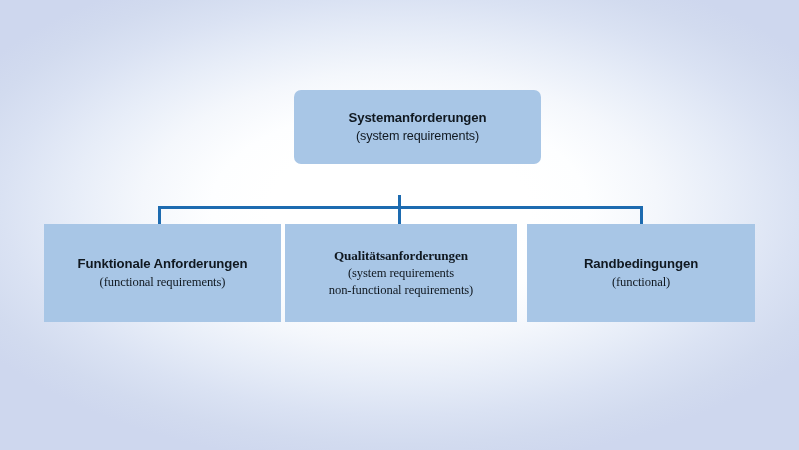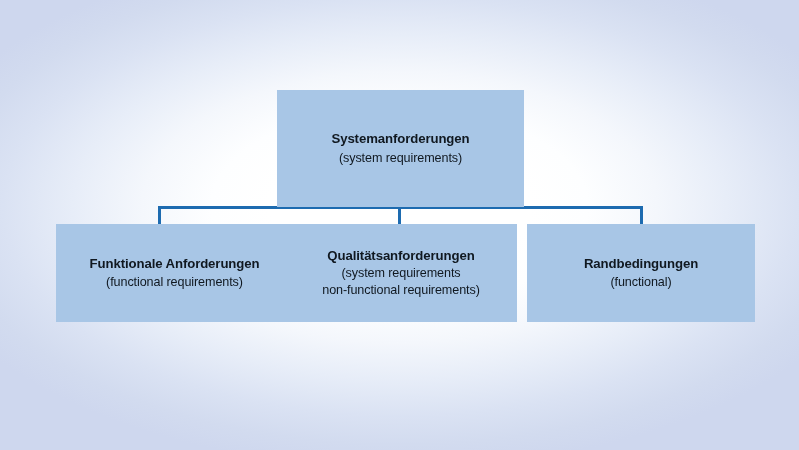--- a/index.html
+++ b/index.html
@@ -55,29 +55,29 @@
     letter-spacing: -0.1px;
     white-space: nowrap;
   }
   .node .sub {
     font-weight: normal;
     font-size: 12.6px;
     letter-spacing: -0.1px;
     white-space: nowrap;
   }
 
-  #node-root      { left: 277px; top: 90px;  width: 247px; height: 117px; }
+  #node-root      { left: 294px; top: 90px;  width: 247px; height: 74px; border-radius: 7px; }
   #node-root .sub { margin-top: 2px; text-align: right; }
 
-  #node-functional { left: 56px;  top: 224px; width: 237px; height: 98px; }
-  #node-quality    { left: 285px; top: 224px; width: 232px; height: 98px; }
+  #node-functional { left: 44px;  top: 224px; width: 237px; height: 98px; }
+  #node-quality    { left: 285px; top: 224px; width: 232px; height: 98px; font-family: Liberation Serif, serif; }
   #node-constraints{ left: 527px; top: 224px; width: 228px; height: 98px; align-items: center; }
 
   #node-functional .sub,
-  #node-constraints .sub { margin-top: 2px; }
+  #node-constraints .sub { margin-top: 2px; font-family: Liberation Serif, serif; }
   #node-quality .sub:first-of-type { margin-top: 2px; }
 </style>
 </head>
 <body>
 
 <div id="canvas">
 
   <div class="conn" style="left:398px; top:195px; width:3px; height:14px;"></div>
 
   <div class="conn" style="left:158px; top:206px; width:485px; height:3px;"></div>

